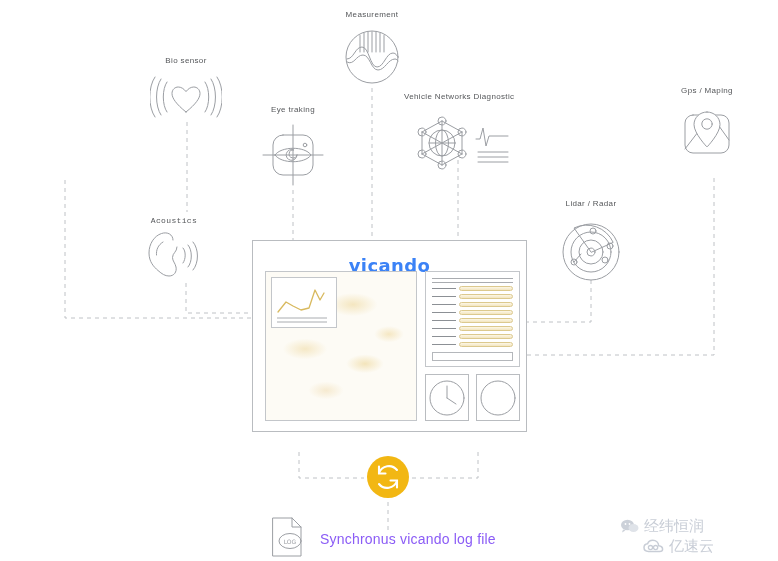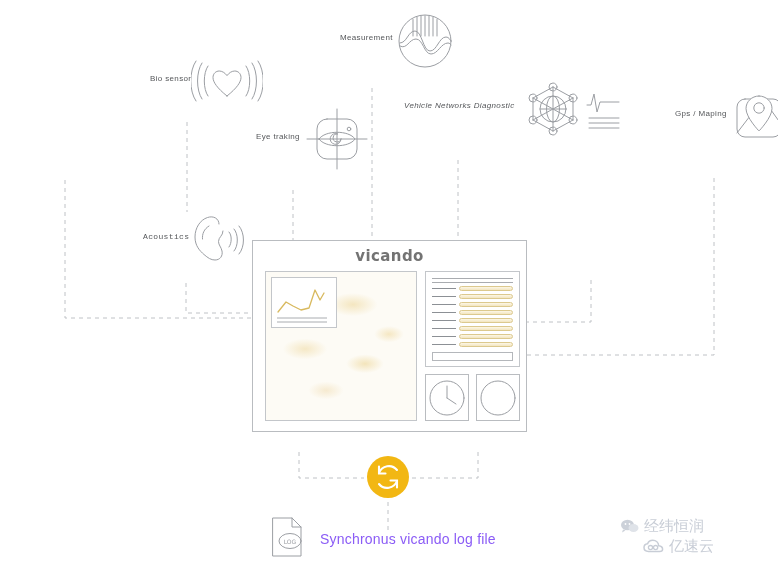--- a/index.html
+++ b/index.html
@@ -23,21 +23,21 @@
   .wire-layer {
     position: absolute;
     left: 0; top: 0;
     width: 778px; height: 561px;
     pointer-events: none;
   }
   
   .node {
     position: absolute;
     display: flex;
-    flex-direction: row;
+    flex-direction: column;
     align-items: center;
   }
   .node-label {
     font-size: 8px;
     color: #55575a;
     letter-spacing: .35px;
     white-space: nowrap;
     margin-bottom: 7px;
   }
   .node-icon {
@@ -56,25 +56,25 @@
     left: 252px;
     top: 240px;
     width: 275px;
     height: 192px;
     border: 1px solid #b9bcc0;
     background: #ffffff;
     box-sizing: border-box;
   }
   #brand {
     text-align: center;
-    font-size: 15px;
+    font-size: 18px;
     font-weight: bold;
-    color: #737373;
+    color: #3b82f6;
     letter-spacing: .4px;
-    margin-top: 6px;
+    margin-top: 14px;
     height: 18px;
     font-family: "DejaVu Sans", sans-serif;
   }
   #screen-body {
     position: absolute;
     left: 12px;
     top: 30px;
     right: 12px;
     bottom: 10px;
     display: flex;
@@ -270,21 +270,21 @@
           <line x1="36" y1="6.2" x2="36" y2="26"></line>
           <line x1="40" y1="7.3" x2="40" y2="26"></line>
           <line x1="44" y1="9.5" x2="44" y2="26"></line>
         </g>
         <path d="M7,33 C14,33 15,21 22,21 C29,21 30,41 37,41 C44,41 46,27 53,27 C56,27 57,30 58,31"></path>
         <path d="M7,36 C14,40 16,29 23,29 C30,29 31,44 38,44 C45,44 48,33 55,33 C56.5,33 57.4,34 58,35"></path>
       </svg>
     </div>
   </div>
 
-  <div class="node" style="left:404px; top:74px;font-style:italic;">
+  <div class="node" style="left:404px; top:92px;">
     <div class="node-label">Vehicle Networks Diagnostic</div>
     <div class="node-icon">
       <svg width="110" height="70" viewBox="0 0 110 70" class="stroke-ico">
 
         <line x1="38" y1="13" x2="18" y2="24"></line>
         <line x1="18" y1="24" x2="18" y2="46"></line>
         <line x1="18" y1="46" x2="38" y2="57"></line>
         <line x1="38" y1="57" x2="58" y2="46"></line>
         <line x1="58" y1="46" x2="58" y2="24"></line>
         <line x1="58" y1="24" x2="38" y2="13"></line>
@@ -329,20 +329,37 @@
       <svg width="62" height="48" viewBox="0 0 62 48" class="stroke-ico">
         <path d="M30,8 C30,2.5 24.5,-0.5 18.5,1.5 C11,4 6,12 6,21 C6,30 11,35 15,38.5 C19,42 22,44 26,44 C31,44 34,40 33,35 C32.2,31 29.5,29 29.5,25.5 C29.5,21 34,20 34,15"></path>
         <path d="M20,10 C15,13 13,18 13.5,23"></path>
         <path d="M40,16 C43,19 43,27 40,31"></path>
         <path d="M45,13 C49.5,18 49.5,30 45,35"></path>
         <path d="M50,10 C56,17 56,31 50,38"></path>
       </svg>
     </div>
   </div>
 
+  <div class="node" style="left:556px; top:199px;">
+    <div class="node-label">Lidar /  Radar</div>
+    <div class="node-icon">
+      <svg width="70" height="70" viewBox="0 0 70 70" class="stroke-ico">
+        <circle cx="35" cy="37" r="28"></circle>
+        <circle cx="35" cy="37" r="20"></circle>
+        <circle cx="35" cy="37" r="12"></circle>
+        <circle cx="35" cy="37" r="4"></circle>
+        <path d="M35,37 L18,13 A29,29 0 0,1 57,27 Z"></path>
+        <circle cx="37" cy="16" r="3"></circle>
+        <circle cx="54" cy="31" r="3"></circle>
+        <circle cx="49" cy="45" r="3"></circle>
+        <circle cx="18" cy="47" r="3"></circle>
+        <path d="M18,47 L25,39"></path>
+      </svg>
+    </div>
+  </div>
 
   <div id="monitor">
     <div id="brand">vicando</div>
 
     <div id="screen-body">
 
       <div id="map-pane">
         <div id="chart-inset">
           <svg width="64" height="49" viewBox="0 0 64 49" style="display:block">
             <polyline points="6,34 14,24 21,28 29,32 37,30 43,12 48,22 52,15" fill="none" stroke="#d8b95e" stroke-width="1.3" stroke-linecap="round" stroke-linejoin="round"></polyline>

